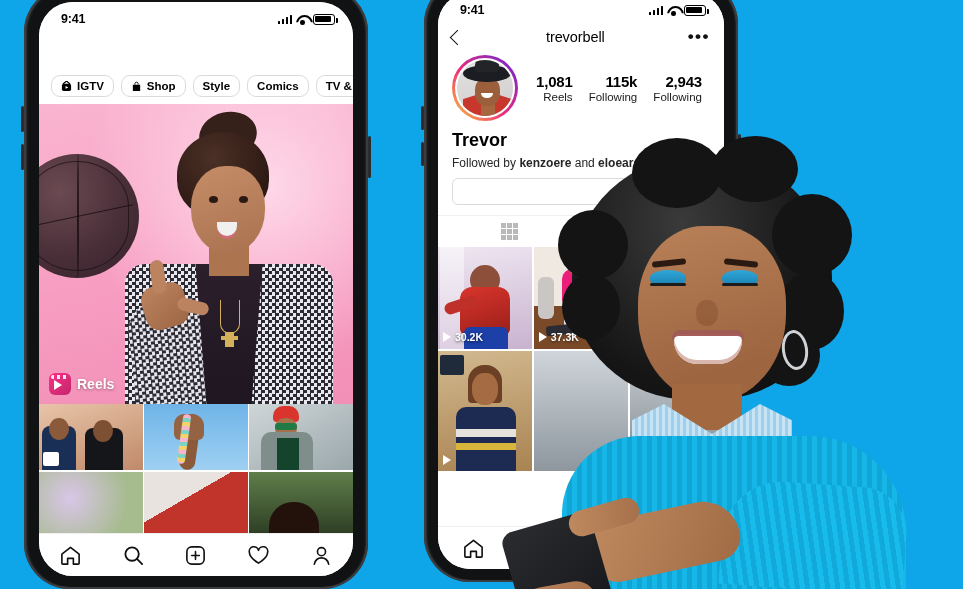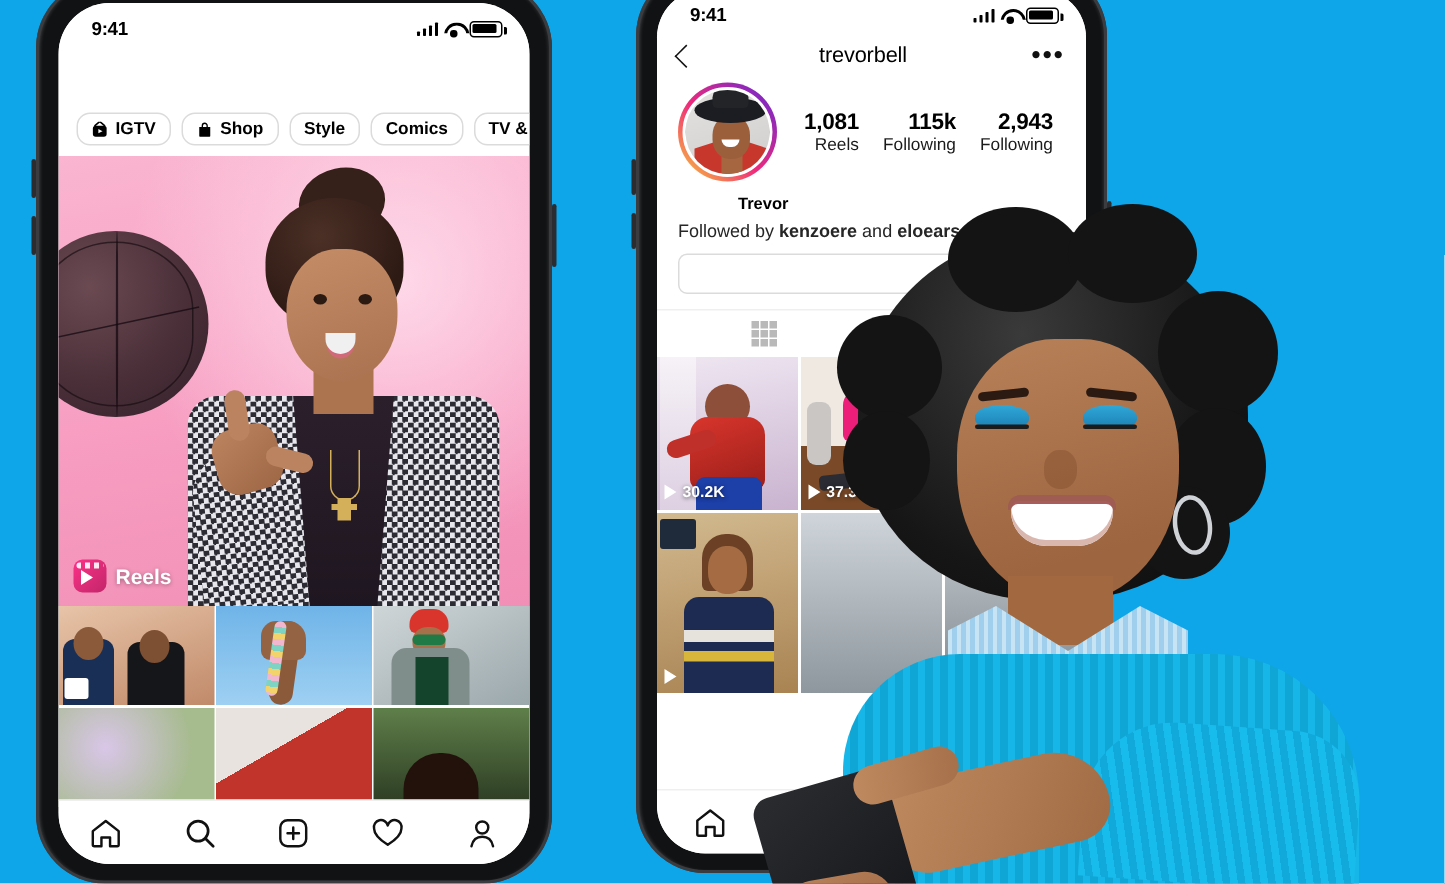--- a/index.html
+++ b/index.html
@@ -155,21 +155,21 @@
   .av-shirt{position:absolute;left:6px;bottom:0;width:50px;height:22px;background:#c8372c;
             clip-path: polygon(0 22%,30% 0,50% 38%,70% 0,100% 22%,100% 100%,0 100%);}
   .av-chest{position:absolute;left:24px;bottom:0;width:14px;height:18px;background:#a56640;}
 
   .stats { display:flex; flex:1; justify-content:space-around; padding-left: 4px; }
   .stat { text-align:right; }
   .stat .num { font-size:15px; font-weight:700; color:#000; letter-spacing:-.2px; }
   .stat .lab { font-size:11.5px; color:#1a1a1a; margin-top:1px; }
 
   .bio { padding: 9px 14px 0; }
-  .bioname { font-size:11px; font-weight:600; color:#000;margin-left:40px; }
+  .bioname { font-size:18px; font-weight:600; color:#000; }
   .biofollow { font-size:12px; color:#262626; margin-top:5px; }
   .biofollow b { font-weight:700; }
 
   .btnrow { display:flex; gap:5px; padding: 8px 14px 0; }
   .btn-follow { flex:1; height:27px; background:#0095f6; border-radius:6px; color:#fff;
                 font-size:12.5px; font-weight:700; display:flex; align-items:center; justify-content:center; }
   .btn-msg { flex:1; height:27px; background:#fff; border:1px solid #dbdbdb; border-radius:6px; }
 
   .tabrow { display:flex; margin-top:10px; border-top:1px solid #efefef; }
   .tab { flex:1; height:30px; display:flex; align-items:center; justify-content:center; }

